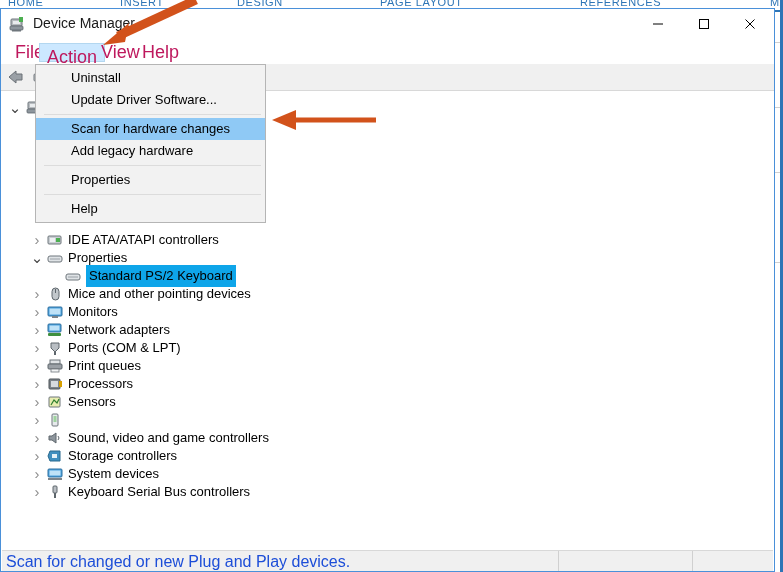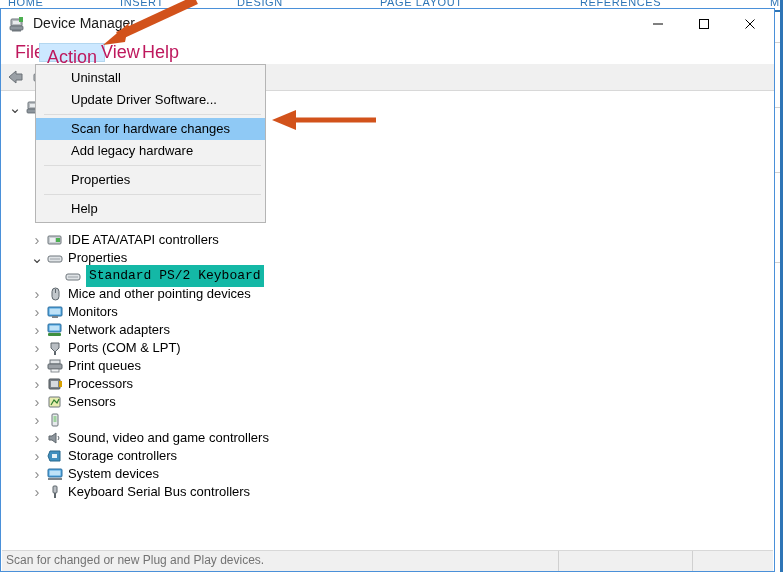--- a/index.html
+++ b/index.html
@@ -84,30 +84,30 @@
     position:absolute;left:0;height:22px;line-height:22px;
     white-space:nowrap;font-size:13px;color:#000;cursor:default;
   }
   .chev{
     position:absolute;width:14px;height:22px;
     display:flex;align-items:center;justify-content:center;
     color:#8d8d8d;font-size:11px;
   }
   .ticon{position:absolute;width:18px;height:16px;top:3px;}
   .tlabel{position:absolute;top:0;white-space:nowrap;}
-  .tlabel.sel{background:#14b8a6;padding:0 3px;font-family:Liberation Mono, monospace;}
+  .tlabel.sel{background:#0ea5e9;padding:0 3px;}
 
   
   #dm-status{
     position:absolute;left:1px;top:541px;width:771px;height:21px;
     background:#f0f0f0;border-top:1px solid #d8d8d8;
     box-sizing:border-box;
   }
   #dm-status-text{
-    position:absolute;left:4px;top:2px;font-size:12px;color:#737373;
+    position:absolute;left:4px;top:2px;font-size:16px;color:#1d4ed8;
   }
   .statdiv{position:absolute;top:0;width:1px;height:20px;background:#d0d0d0;}
 
   
   #action-menu{
     position:absolute;left:34px;top:55px;width:231px;
     background:#f2f2f2;border:1px solid #b5b5b5;
     box-sizing:border-box;
     padding:2px 0;
   }

